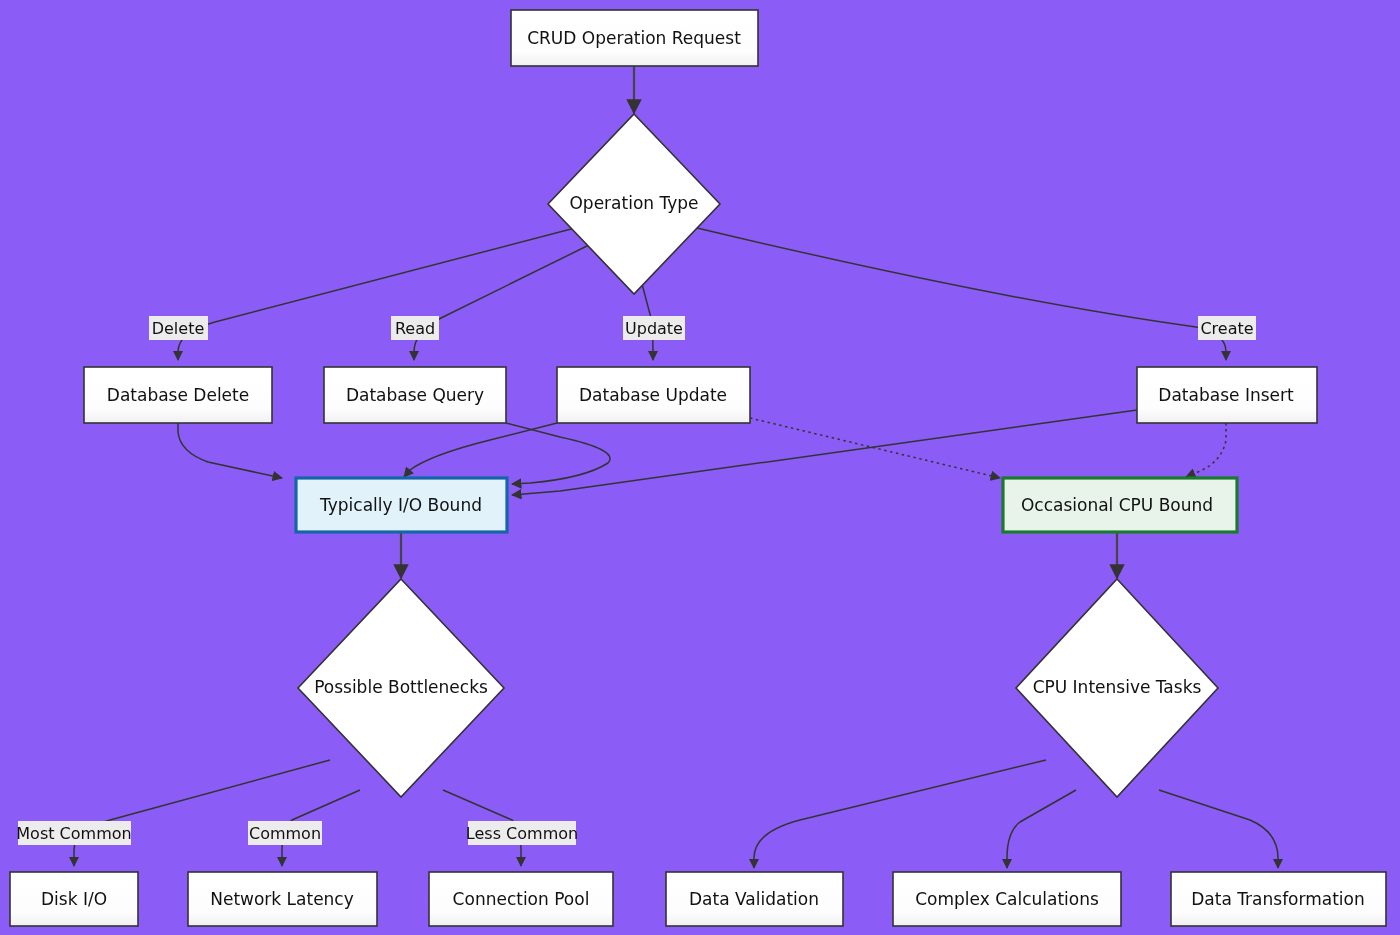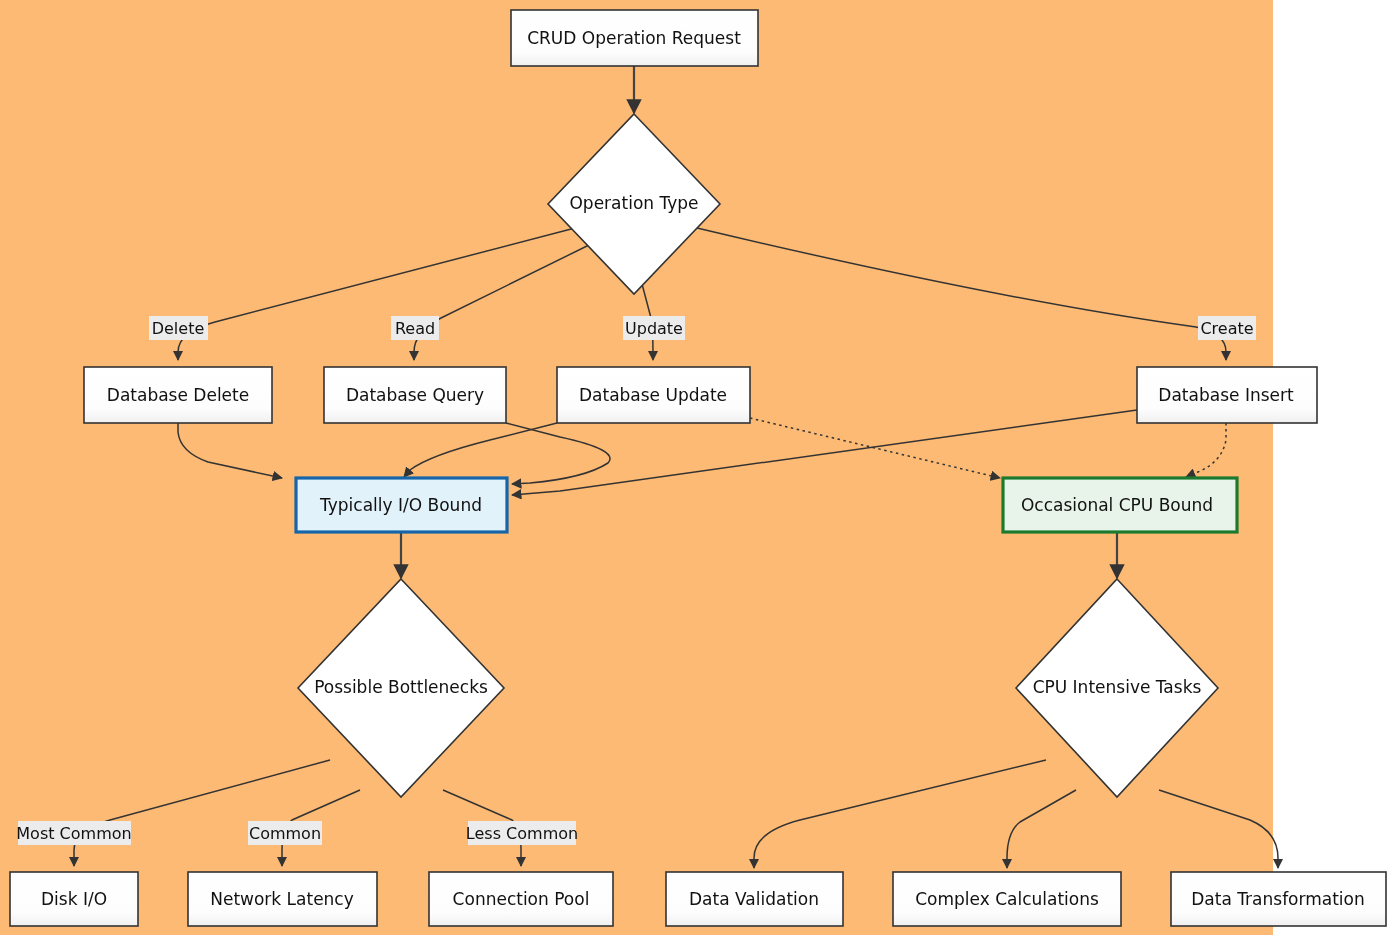--- a/index.html
+++ b/index.html
@@ -9,23 +9,23 @@
     background: #ffffff;
   }
   body {
     width: 1400px;
     height: 935px;
     font-family: "DejaVu Sans", sans-serif;
     overflow: hidden;
   }
   #diagram-root {
     position: relative;
-    width: 1273px;
+    width: 1400px;
     height: 935px;
-    background: #fdba74;
+    background: #8b5cf6;
   }
   svg#flowchart {
     display: block;
     width: 1400px;
     height: 935px;
   }
   .node-rect {
     fill: url(#boxGrad);
     stroke: #333333;
     stroke-width: 1.6;

